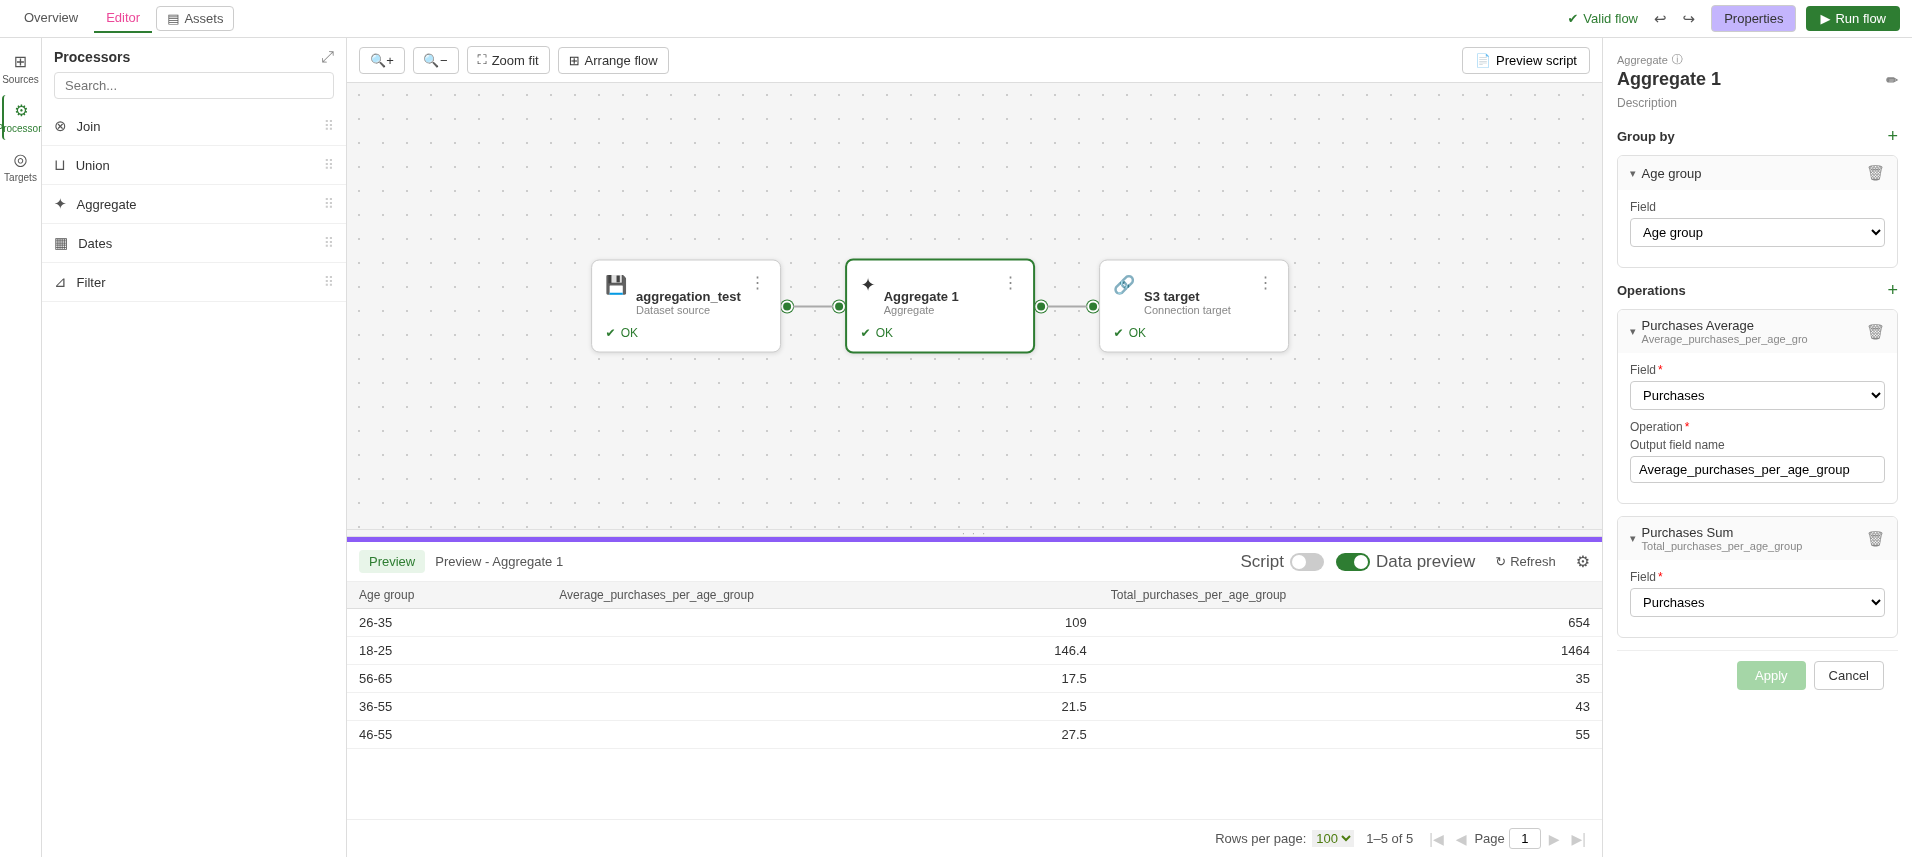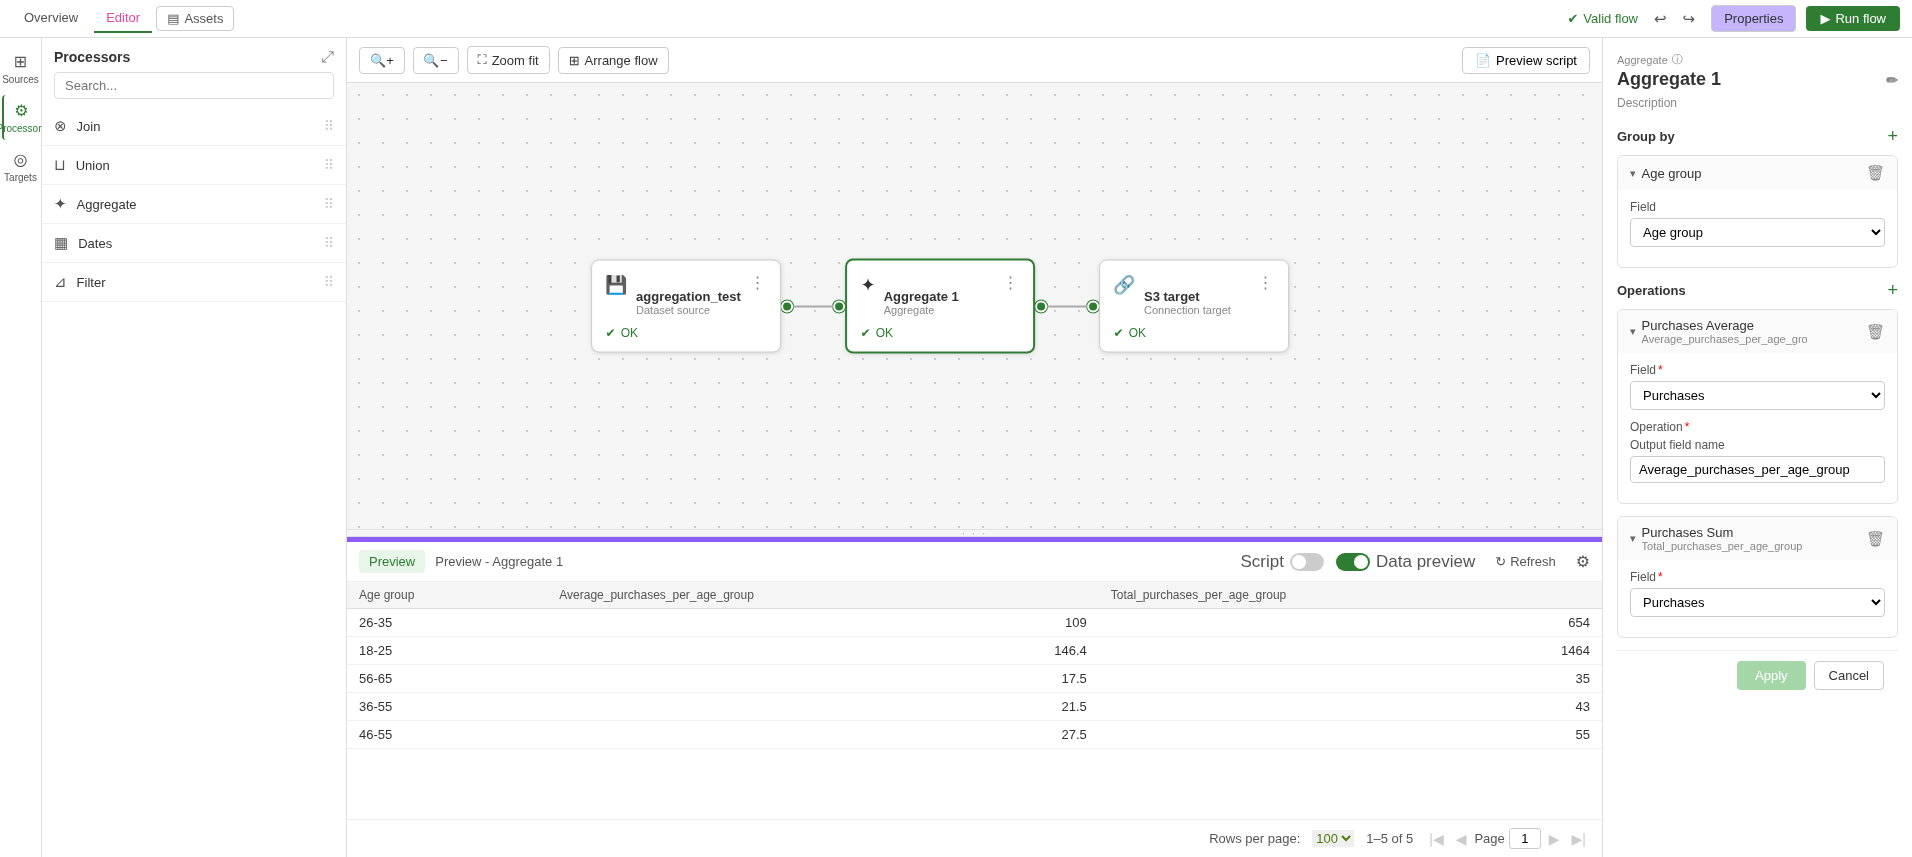--- a/index.html
+++ b/index.html
@@ -245,21 +245,21 @@
     .data-table td {
       padding: 6px 12px; border-bottom: 1px solid #f0f0f0;
     }
     .td-right { text-align: right; }
 
     .table-footer {
       display: flex; align-items: center; justify-content: flex-end;
       padding: 8px 12px; border-top: 1px solid #eee;
       font-size: 13px; color: #555; gap: 12px;
     }
-    .rows-per-page { display: flex; align-items: center; gap: 12px; }
+    .rows-per-page { display: flex; align-items: center; gap: 6px; }
     .rows-select { border: none; font-size: 13px; color: #4d7c0f; cursor: pointer; outline: none; }
     .pagination { display: flex; align-items: center; gap: 4px; }
     .page-btn {
       background: none; border: none; cursor: pointer;
       color: #555; font-size: 14px; padding: 2px 4px;
     }
     .page-btn:disabled { color: #ccc; cursor: default; }
     .page-input {
       width: 32px; text-align: center; border: 1px solid #ccc;
       border-radius: 3px; padding: 2px 4px; font-size: 13px;

